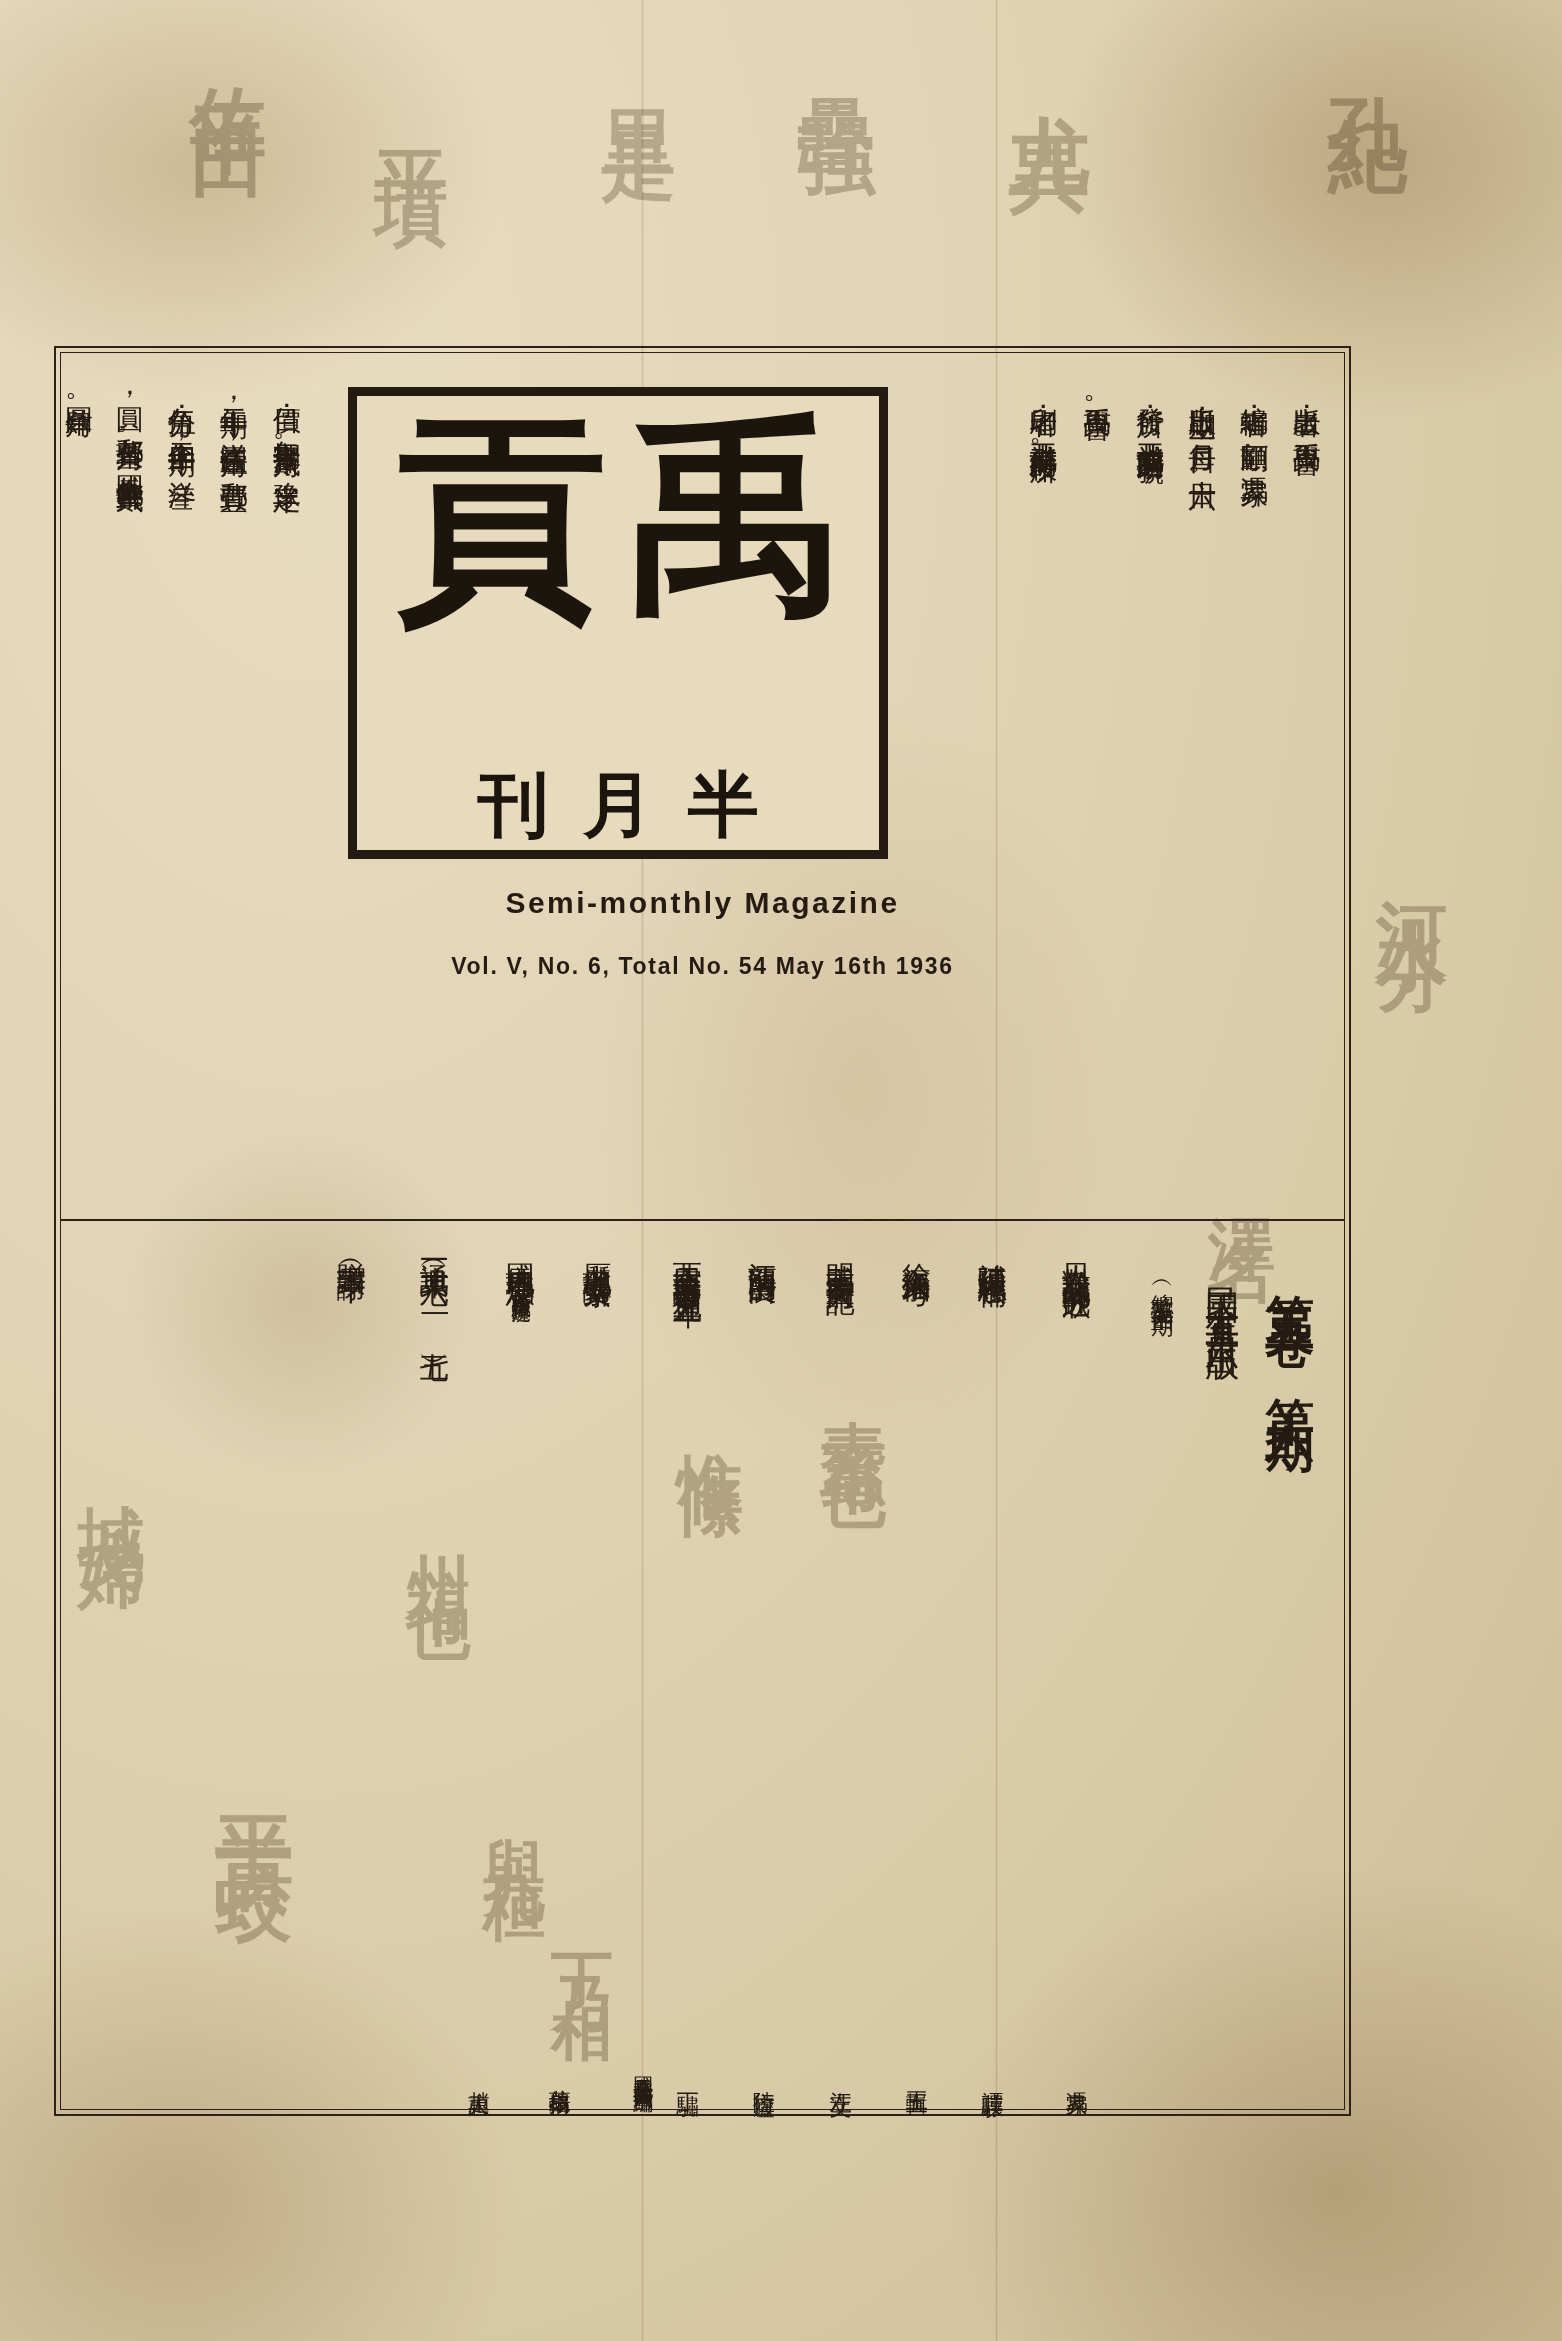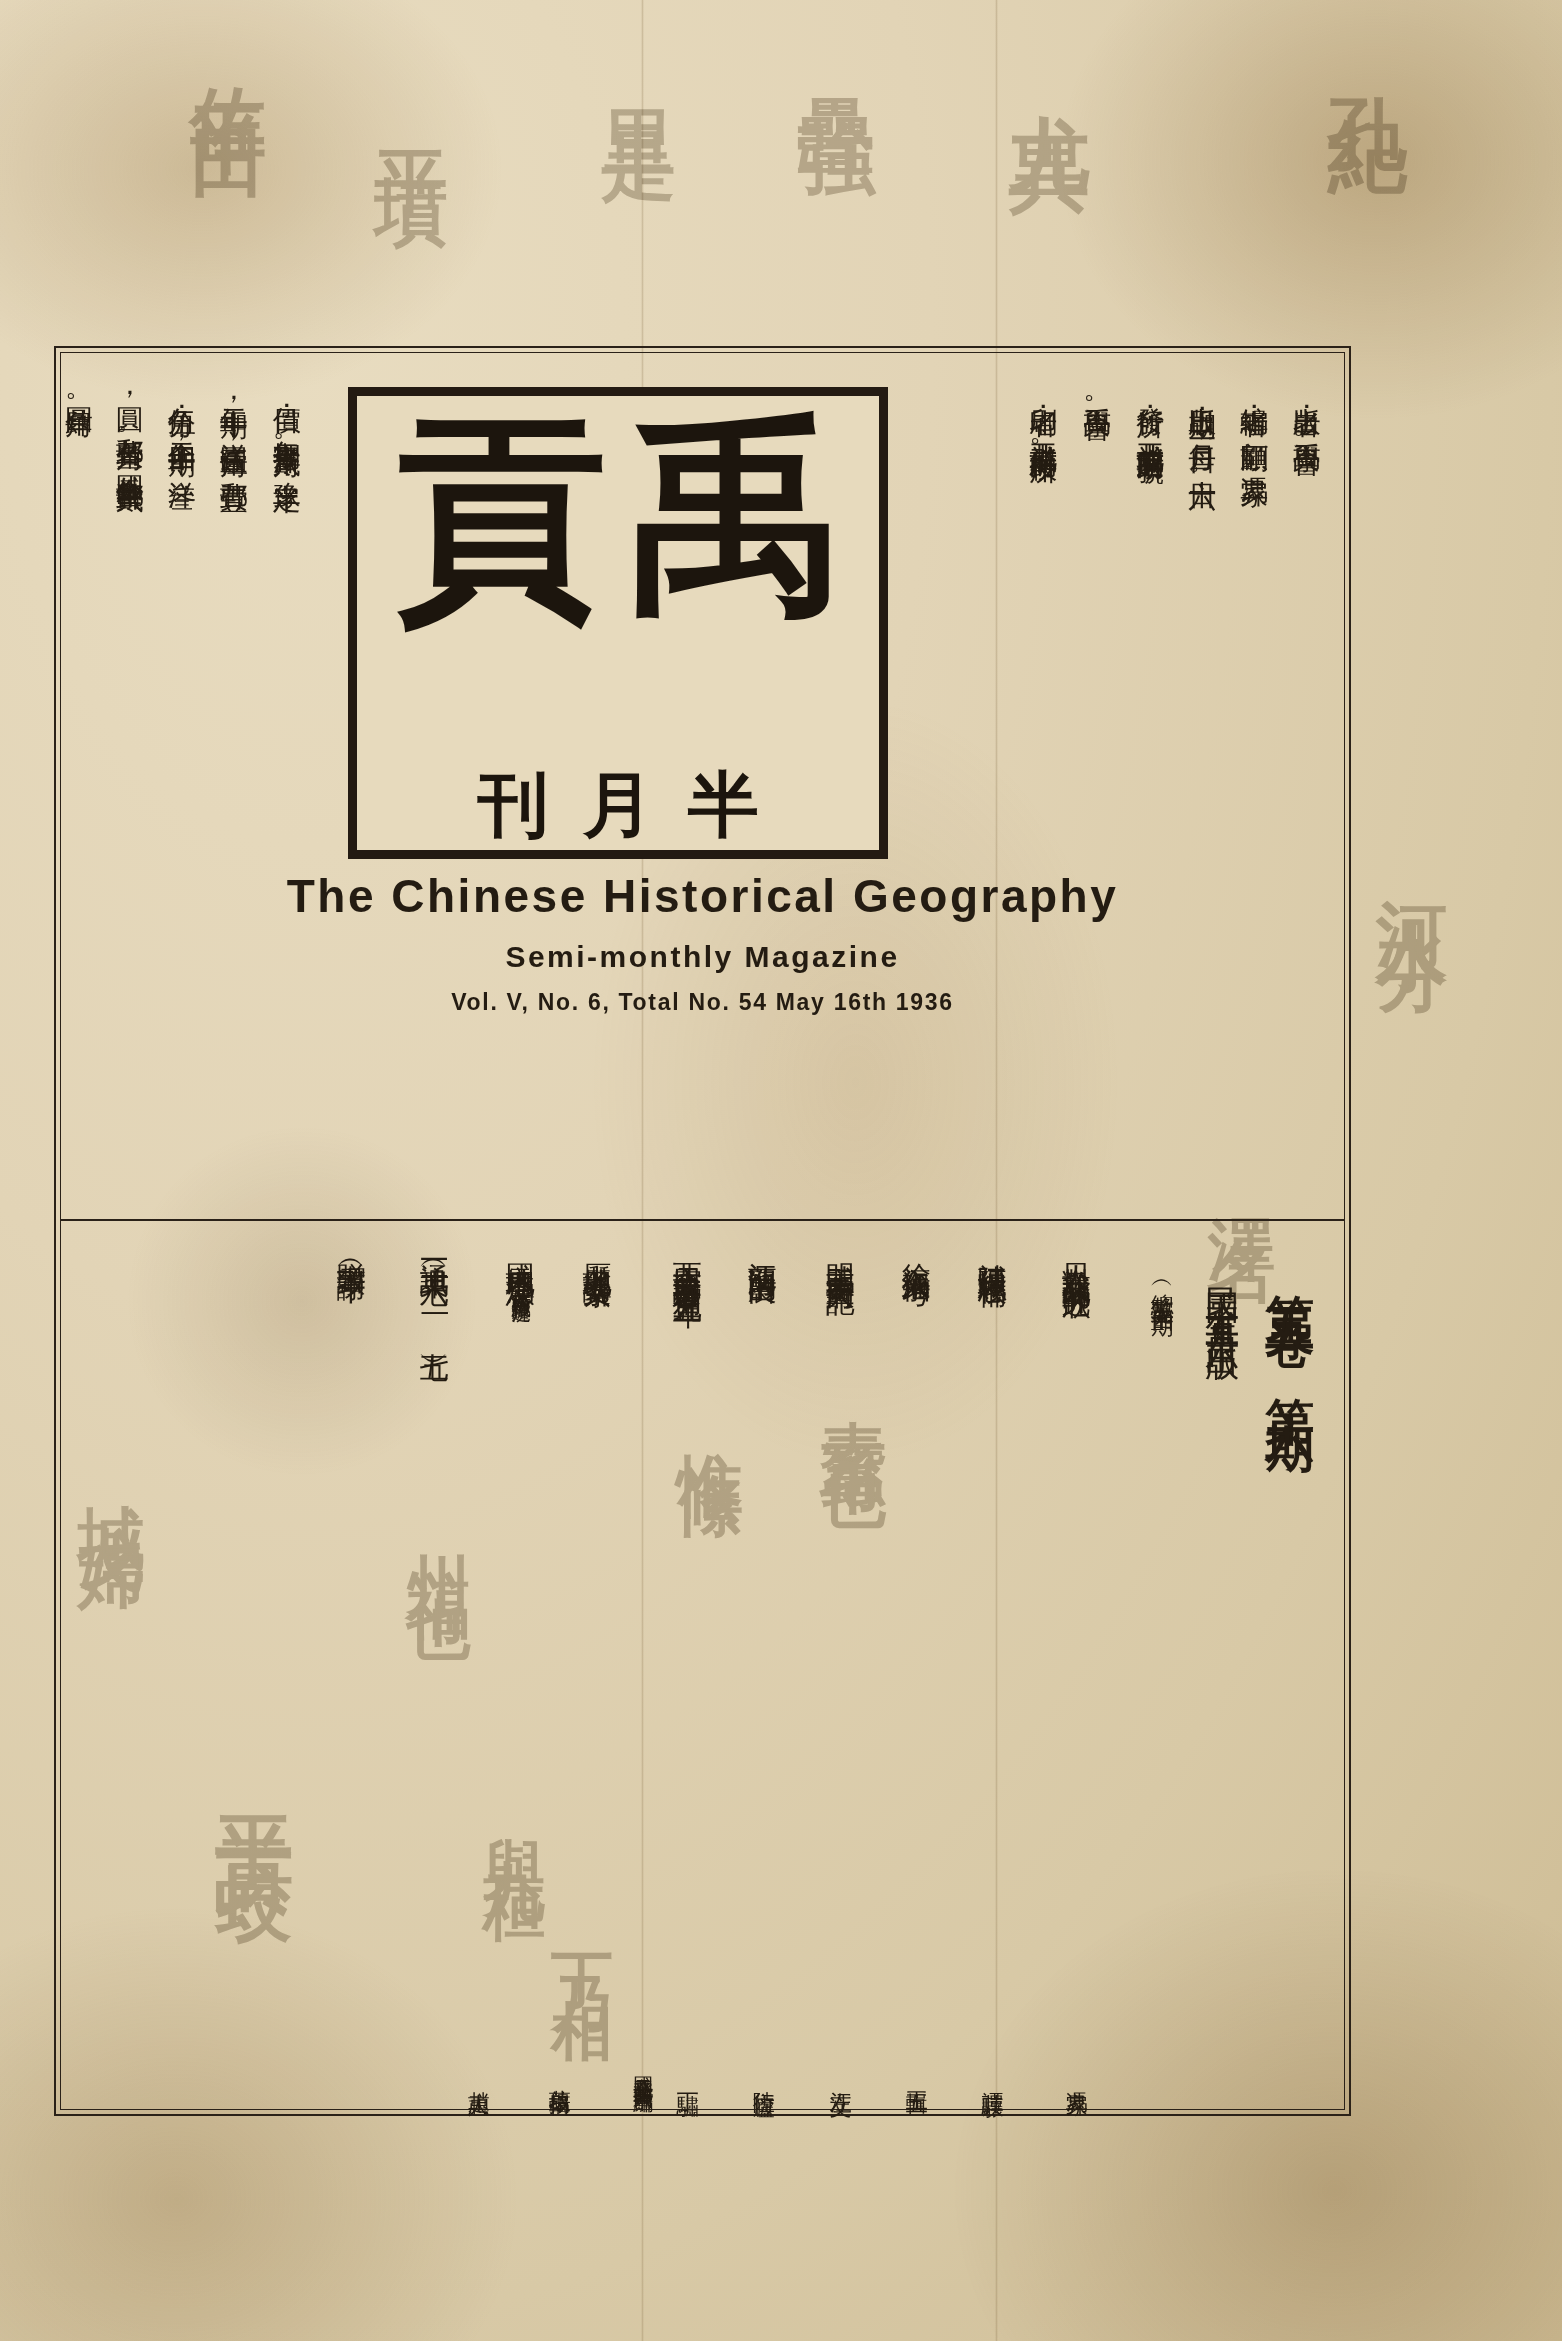--- a/index.html
+++ b/index.html
@@ -172,21 +172,21 @@
     font-weight: 700;
     font-size: 30px;
     letter-spacing: 2.5px;
     margin-top: 17px;
   }
   #eng-issue {
     font-family: "Liberation Sans", sans-serif;
     font-weight: 700;
     font-size: 23px;
     letter-spacing: 1.7px;
-    margin-top: 15px;
+    margin-top: 33px;
   }
   #eng-addr {
     font-family: "Liberation Sans", sans-serif;
     font-weight: 700;
     font-size: 22px;
     letter-spacing: 0.8px;
     margin-top: 13.5px;
     white-space: nowrap;
   }
 
@@ -337,21 +337,20 @@
               <span class="seal-char">禹</span>
             </div>
             <div id="seal-small">
               <span class="seal-char">刊</span>
               <span class="seal-char">月</span>
               <span class="seal-char">半</span>
             </div>
           </div>
 
           <div id="eng">
-            <div id="eng-title">The Chinese Historical Geography</div>
             <div id="eng-sub">Semi-monthly Magazine</div>
             <div id="eng-issue">Vol. V, No. 6,  Total No. 54   May 16th   1936</div>
           </div>
 
         </div>
       </div>
 
       <div id="contents">
 
         <div id="vol-head">第五卷　第六期</div>

